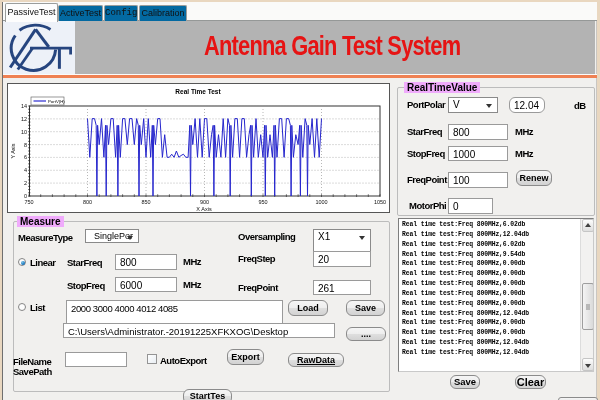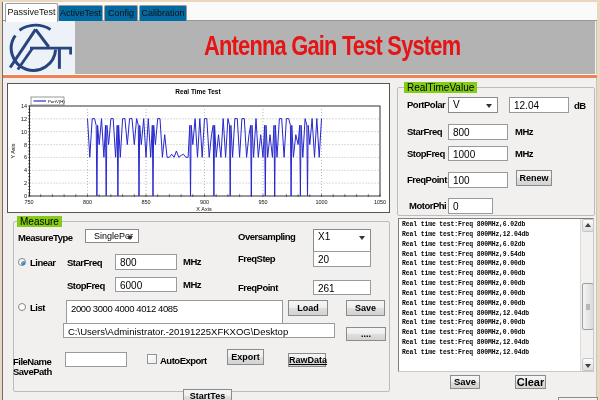--- a/index.html
+++ b/index.html
@@ -14,49 +14,49 @@
 #tab1 { left:5px; top:3px; width:53px; height:19px; background:#fdfdfd; z-index:3; line-height:17px; }
 #hdr-logo { left:3px; top:21px; width:72px; height:53px; background:#edf1f8; }
 #hdr-grey { left:75px; top:21px; width:520px; height:53px; background:#b3b3b3; }
 #title { left:204px; top:30px; width:380px; color:#e61414; font-weight:bold; font-size:28px; letter-spacing:-1px; transform:scaleX(0.78); transform-origin:left top; white-space:nowrap; }
 #hr1 { left:3px; top:74px; width:594px; height:1px; background:#fbfbfb; }
 #hr2 { left:3px; top:75px; width:594px; height:3px; background:#ef8153; }
 #chart { left:7px; top:83px; width:383px; height:130px; background:#fff; border:1px solid #565656; }
 .grid { stroke:#9a9a9a; stroke-width:0.7; stroke-dasharray:1,2; fill:none; }
 .al { font-size:5.5px; fill:#111; font-family:"Liberation Sans",sans-serif; }
 fieldset { position:absolute; border:1px solid #bcbcbc; border-radius:2px; }
-.glab { position:absolute; font-size:10px; font-weight:normal; color:#000; background:#84cc16; padding:0 3px; }
+.glab { position:absolute; font-size:10px; font-weight:bold; color:#000; background:#f0abfc; padding:0 3px; }
 #fs-rt { left:397px; top:87px; width:198px; height:129px; }
 #fs-ms { left:13px; top:221px; width:377px; height:171px; }
 .lab { position:absolute; font-size:9.5px; font-weight:bold; letter-spacing:-0.5px; color:#000; white-space:nowrap; }
 .tb { position:absolute; background:#fff; border:1px solid #9a9a9a; font-size:10px; color:#000; padding:2px 0 0 4px; white-space:nowrap; overflow:hidden; }
 .cb { position:absolute; background:#fff; border:1px solid #8a8a8a; font-size:10px; color:#000; padding:1px 12px 0 4px; }
 .cb:after { content:""; position:absolute; right:5px; top:5.5px; border:3.5px solid transparent; border-top:4.5px solid #333; }
-.btn { position:absolute; background:linear-gradient(#f5f5f5, #eeeeee 48%, #dfdfdf 50%, #d2d2d2); border:1px solid #8b8b8b; border-radius:0; font-size:9px; font-weight:bold; color:#000; text-align:center; }
+.btn { position:absolute; background:linear-gradient(#f5f5f5, #eeeeee 48%, #dfdfdf 50%, #d2d2d2); border:1px solid #8b8b8b; border-radius:6px; font-size:9px; font-weight:bold; color:#000; text-align:center; }
 .radio { position:absolute; width:8px; height:8px; border:1px solid #858585; border-radius:50%; background:#fdfdfd; }
 .radio.sel:after { content:""; position:absolute; left:2px; top:2px; width:4px; height:4px; border-radius:50%; background:radial-gradient(circle at 35% 30%, #7ec6e8, #1b78c0 60%, #0a4f86); }
 #listbox { left:398px; top:218px; width:196px; height:154px; background:#fff; border:1px solid #c9c9c9; border-top-color:#7e7e7e; border-left-color:#7e7e7e; overflow:hidden; }
 .ll { font-family:"Liberation Mono", monospace; font-weight:bold; font-size:6.4px; line-height:9.85px; color:#000; white-space:nowrap; letter-spacing:-0.1px; }
 #lbtext { position:absolute; left:3px; top:1px; }
 #sbar { position:absolute; right:0; top:0; width:13px; height:152px; background:#f2f1f0; border-left:1px solid #dcdcdc; }
 .sbtn { position:absolute; left:0.5px; width:12px; height:13px; background:linear-gradient(#fdfdfd,#ececec 50%,#dedede); border:1px solid #c5c5c5; border-radius:2px; }
 .tri { position:absolute; width:0; height:0; border:3px solid transparent; }
 #thumb { position:absolute; left:0.5px; top:64px; width:12px; height:47px; background:linear-gradient(90deg,#f4f4f4,#dadada); border:1px solid #9e9e9e; border-radius:2px; }
 #thumb:after { content:""; position:absolute; left:3px; top:20px; width:4px; height:6px; background:#b8b8b8; }
 .chk { position:absolute; width:10px; height:10px; background:linear-gradient(135deg,#fefefe,#e9eef3); border:1px solid #949494; }
 </style></head>
 <body>
 <div class="abs" id="win"></div>
 <div class="abs" id="dkl"></div>
 <div class="abs" id="dkr"></div>
 <div class="abs" id="tabstrip"></div>
 <div class="abs" id="tabline"></div>
 <div class="tab" id="tab1">PassiveTest</div>
 <div class="tab" style="left:58px; width:45px;">ActiveTest</div>
-<div class="tab" style="left:104px; width:34px;">Config</div>
+<div class="tab" style="left:104px; width:34px;font-family:Liberation Mono, monospace;">Config</div>
 <div class="tab" style="left:139px; width:48px;">Calibration</div>
 <div class="abs" id="hdr-logo">
 <svg width="72" height="53" viewBox="0 0 72 53">
   <g fill="none" stroke="#26457f">
     <path d="M 16.5,9.2 A 28 28 0 0 1 47.5,8.4" stroke-width="2.9"></path>
     <path d="M 12.3,14.5 A 22.2 22.2 0 1 0 52.6,28.7" stroke-width="3"></path>
     <path d="M 32.6,8.3 L 7.2,46.5" stroke-width="3"></path>
     <path d="M 32.6,8.3 L 45.8,26" stroke-width="3"></path>
     <path d="M 30,26.5 L 14.8,48.5" stroke-width="2.8"></path>
     <path d="M 27,27.1 L 69,27.1" stroke-width="2.9"></path>
@@ -168,21 +168,21 @@
   <line x1="25.5" y1="17" x2="38" y2="17" stroke="#2a2ad0" stroke-width="1.2"></line>
   <text x="40" y="19" font-size="4.3" fill="#000" font-family="Liberation Sans">PortV(H)</text>
   <polyline points="79.5,34.6 81.8,73.3 84.2,34.6 86.5,34.6 88.2,41.3 88.9,112.0 89.6,41.3 91.2,60.6 93.5,34.6 95.9,73.3 97.5,41.3 98.2,112.0 98.9,41.3 100.6,60.6 102.9,34.6 105.2,34.6 107.6,73.3 109.2,41.3 109.9,112.0 110.6,41.3 112.3,73.3 114.6,34.6 116.9,34.6 119.3,60.6 121.6,34.6 124.0,34.6 126.3,60.6 128.6,34.6 130.3,41.3 131.0,112.0 131.7,41.3 133.3,60.6 135.7,34.6 138.0,73.3 140.3,34.6 142.7,73.3 144.3,41.3 145.0,112.0 145.7,41.3 147.4,60.6 149.7,34.6 152.0,34.6 154.4,73.3 156.7,50.7 159.1,73.3 161.4,73.3 163.7,70.2 166.1,73.3 168.4,67.0 170.8,73.3 173.1,71.5 175.4,70.2 177.8,73.3 180.1,73.3 181.8,41.3 182.5,112.0 183.2,41.3 184.8,60.6 187.1,34.6 189.5,73.3 191.8,34.6 194.2,73.3 196.5,34.6 198.8,34.6 201.2,73.3 203.5,50.7 205.2,41.3 205.9,112.0 206.6,41.3 208.2,73.3 210.5,50.7 212.9,73.3 215.2,34.6 217.6,73.3 219.9,34.6 221.5,41.3 222.2,112.0 222.9,41.3 224.6,73.3 226.9,34.6 229.3,34.6 231.6,73.3 233.9,34.6 236.3,34.6 238.6,73.3 241.0,50.7 242.6,41.3 243.3,112.0 244.0,41.3 245.6,73.3 248.0,34.6 250.3,73.3 252.7,50.7 255.0,73.3 256.6,41.3 257.3,112.0 258.0,41.3 259.7,73.3 262.0,50.7 264.4,73.3 266.0,41.3 266.7,112.0 267.4,41.3 269.0,73.3 271.4,34.6 273.7,34.6 276.1,73.3 278.4,34.6 280.7,34.6 282.4,41.3 283.1,112.0 283.8,41.3 285.4,73.3 287.8,50.7 290.1,60.6 291.7,41.3 292.4,112.0 293.1,41.3 294.8,73.3 297.1,34.6 298.8,41.3 299.5,112.0 300.2,41.3 301.8,60.6 304.1,34.6 306.5,73.3 308.8,34.6 311.2,73.3 313.5,34.6" fill="none" stroke="#2626cd" stroke-width="1"></polyline>
 </svg>
 </div>
 
 <fieldset id="fs-rt"></fieldset>
 <div class="glab" style="left:404px; top:82px;">RealTimeValue</div>
 <div class="lab" style="left:407px; top:99px;">PortPolar</div>
 <div class="cb" style="left:448px; top:97px; width:50px; height:16px;">V</div>
-<div class="tb" style="left:509px; top:97px; width:60px; height:16px;">12.04</div>
+<div class="tb" style="left:509px; top:97px; width:36px; height:16px;border-radius:6px;">12.04</div>
 <div class="lab" style="left:574px; top:100px;">dB</div>
 <div class="lab" style="left:407px; top:126px;">StarFreq</div>
 <div class="tb" style="left:448px; top:124px; width:60px; height:16px;">800</div>
 <div class="lab" style="left:515px; top:126px;">MHz</div>
 <div class="lab" style="left:407px; top:148px;">StopFreq</div>
 <div class="tb" style="left:448px; top:146px; width:60px; height:15px;">1000</div>
 <div class="lab" style="left:515px; top:148px;">MHz</div>
 <div class="lab" style="left:407px; top:174px;">FreqPoint</div>
 <div class="tb" style="left:448px; top:172px; width:60px; height:16px;">100</div>
 <div class="btn" style="left:516px; top:170px; width:36px; height:16px; line-height:14px;">Renew</div>
@@ -244,14 +244,14 @@
 <div class="btn" style="left:288px; top:300px; width:40px; height:16px; line-height:14px;">Load</div>
 <div class="btn" style="left:346px; top:300px; width:39px; height:16px; line-height:14px;">Save</div>
 <div class="lab" style="left:13px; top:327px;margin-top:39px;">SavePath</div>
 <div class="tb" style="left:63px; top:323px; width:272px; height:15px; font-size:9.5px;">C:\Users\Administrator.-20191225XFKXOG\Desktop</div>
 <div class="btn" style="left:346px; top:327px; width:40px; height:14px; line-height:12px;">....</div>
 <div class="lab" style="left:13px; top:356px;">FileName</div>
 <div class="tb" style="left:65px; top:352px; width:62px; height:15px;"></div>
 <div class="chk" style="left:147px; top:354px;"></div>
 <div class="lab" style="left:160px; top:355px;">AutoExport</div>
 <div class="btn" style="left:227px; top:349px; width:37px; height:16px; line-height:14px;">Export</div>
-<div class="btn" style="left:288px; top:353px; width:38px; height:14px; line-height:12px;text-decoration:underline;">RawData</div>
+<div class="btn" style="left:288px; top:353px; width:56px; height:14px; line-height:12px;text-decoration:underline;">RawData</div>
 <div class="btn" style="left:183px; top:371px; width:49px; height:15px; line-height:13px;margin-top:18px;">StartTes</div>
 
 </body></html>

